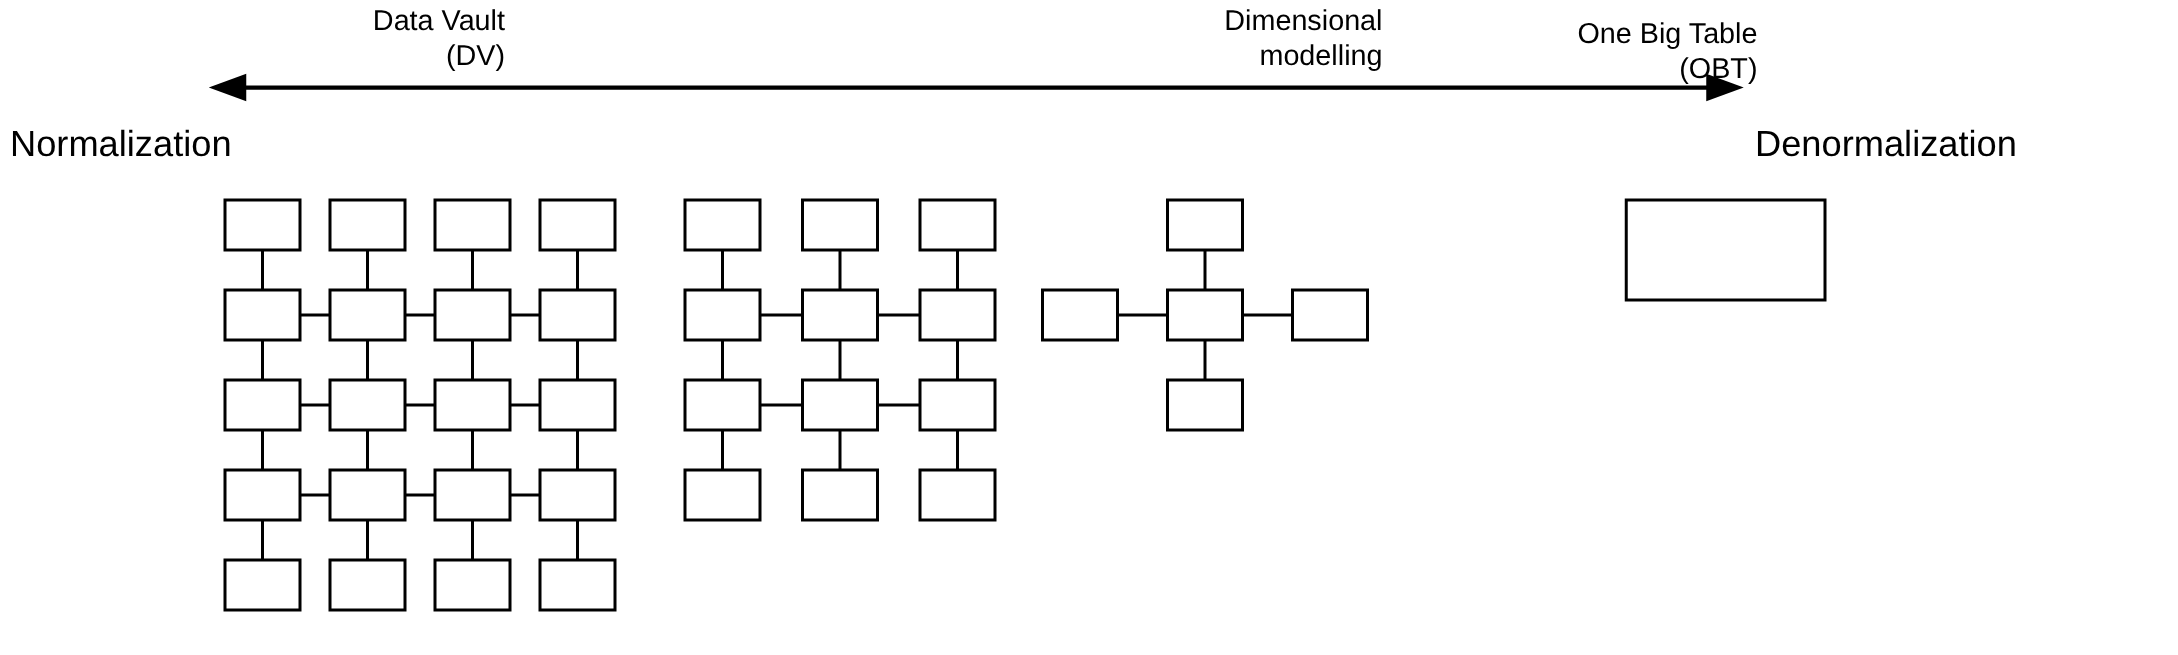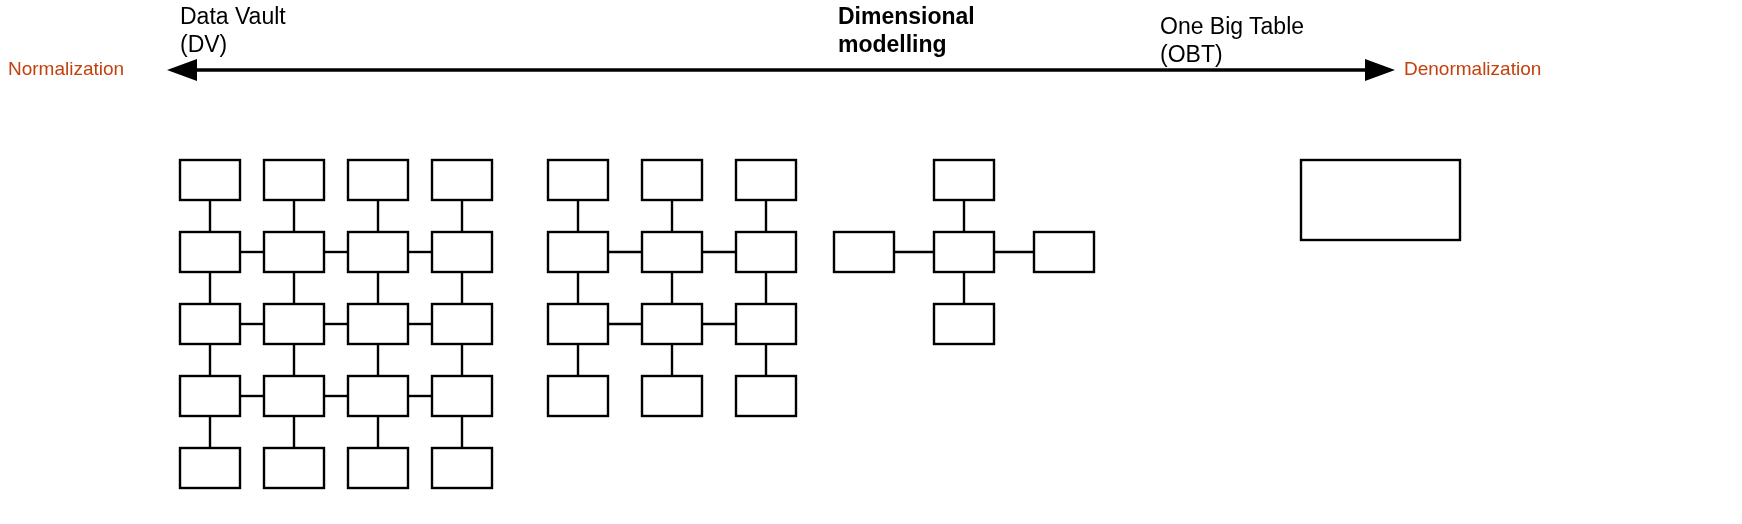--- a/index.html
+++ b/index.html
@@ -13,39 +13,40 @@
   }
   #canvas {
     position: relative;
     width: 1742px;
     height: 524px;
     background: #ffffff;
     overflow: hidden;
   }
   .axis-label {
     position: absolute;
-    font-size: 19px;
+    font-size: 29px;
     line-height: 28px;
     white-space: nowrap;
-    color: #c2410c;
+    color: #000000;
+    margin-top: 47px;
   }
   #label-normalization { left: 8px; top: 55px; }
   #label-denormalization { left: 1404px; top: 55px; }
 
   .stage-label {
     position: absolute;
     font-size: 23px;
     line-height: 28px;
-    text-align: left;
+    text-align: right;
     color: #000;
     white-space: pre-line;
   }
   #stage-label-0 { left: 180px; top: 2px; width: 224px; }
   #stage-label-1 { left: 552px; top: 2px; width: 232px; }
-  #stage-label-2 { left: 838px; top: 2px; width: 232px; font-weight: bold; }
+  #stage-label-2 { left: 874px; top: 2px; width: 232px; }
   #stage-label-3 { left: 1160px; top: 12px; width: 246px; }
 
   #axis-arrow {
     position: absolute;
     left: 165px;
     top: 52px;
     width: 1232px;
     height: 36px;
   }
 

